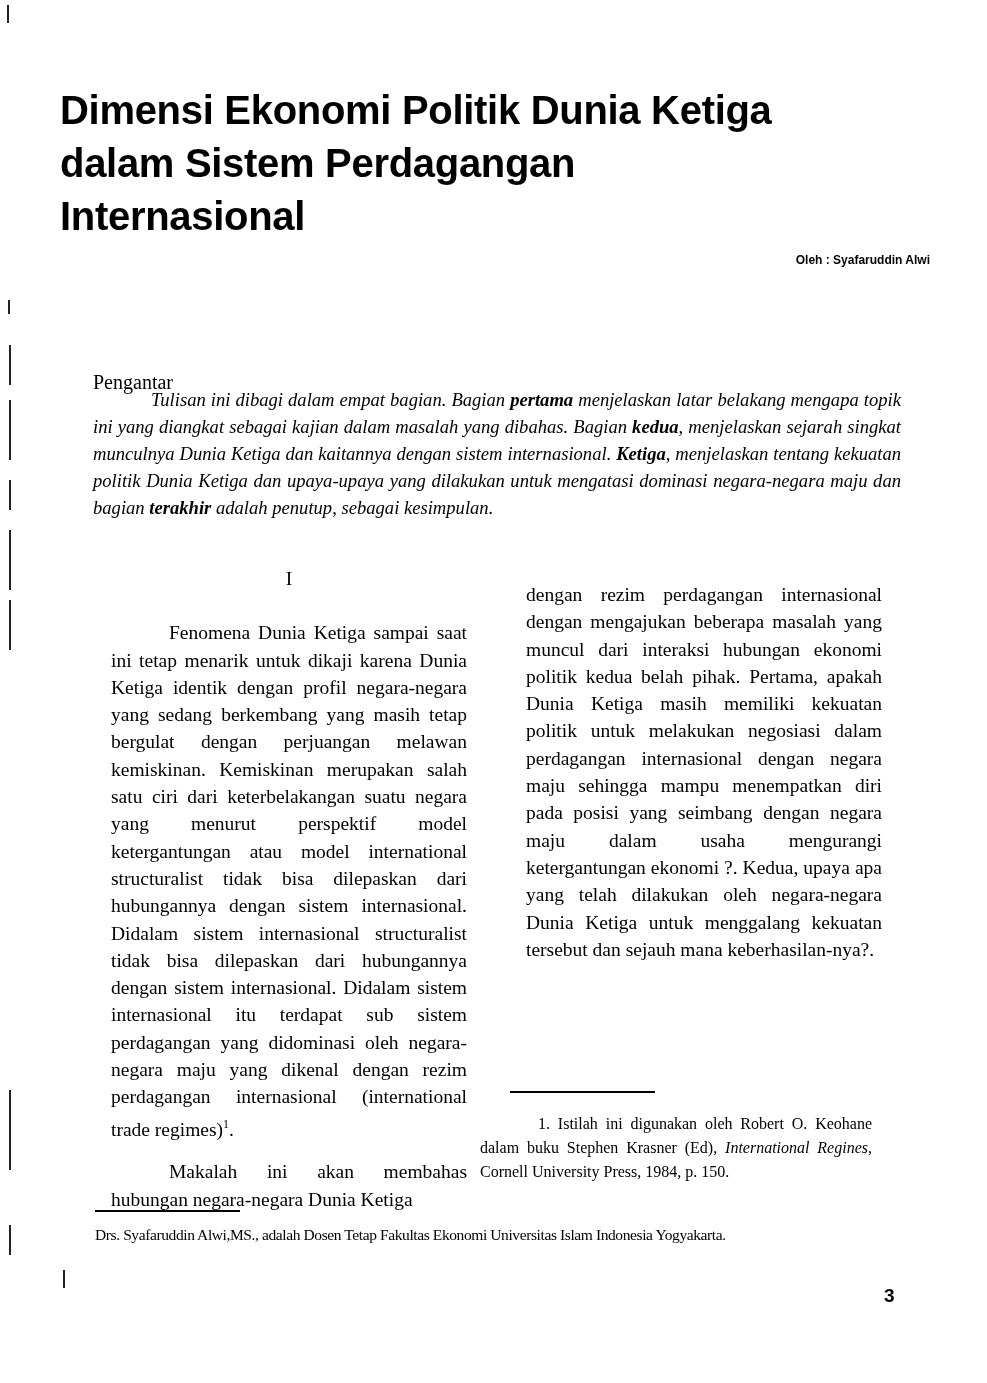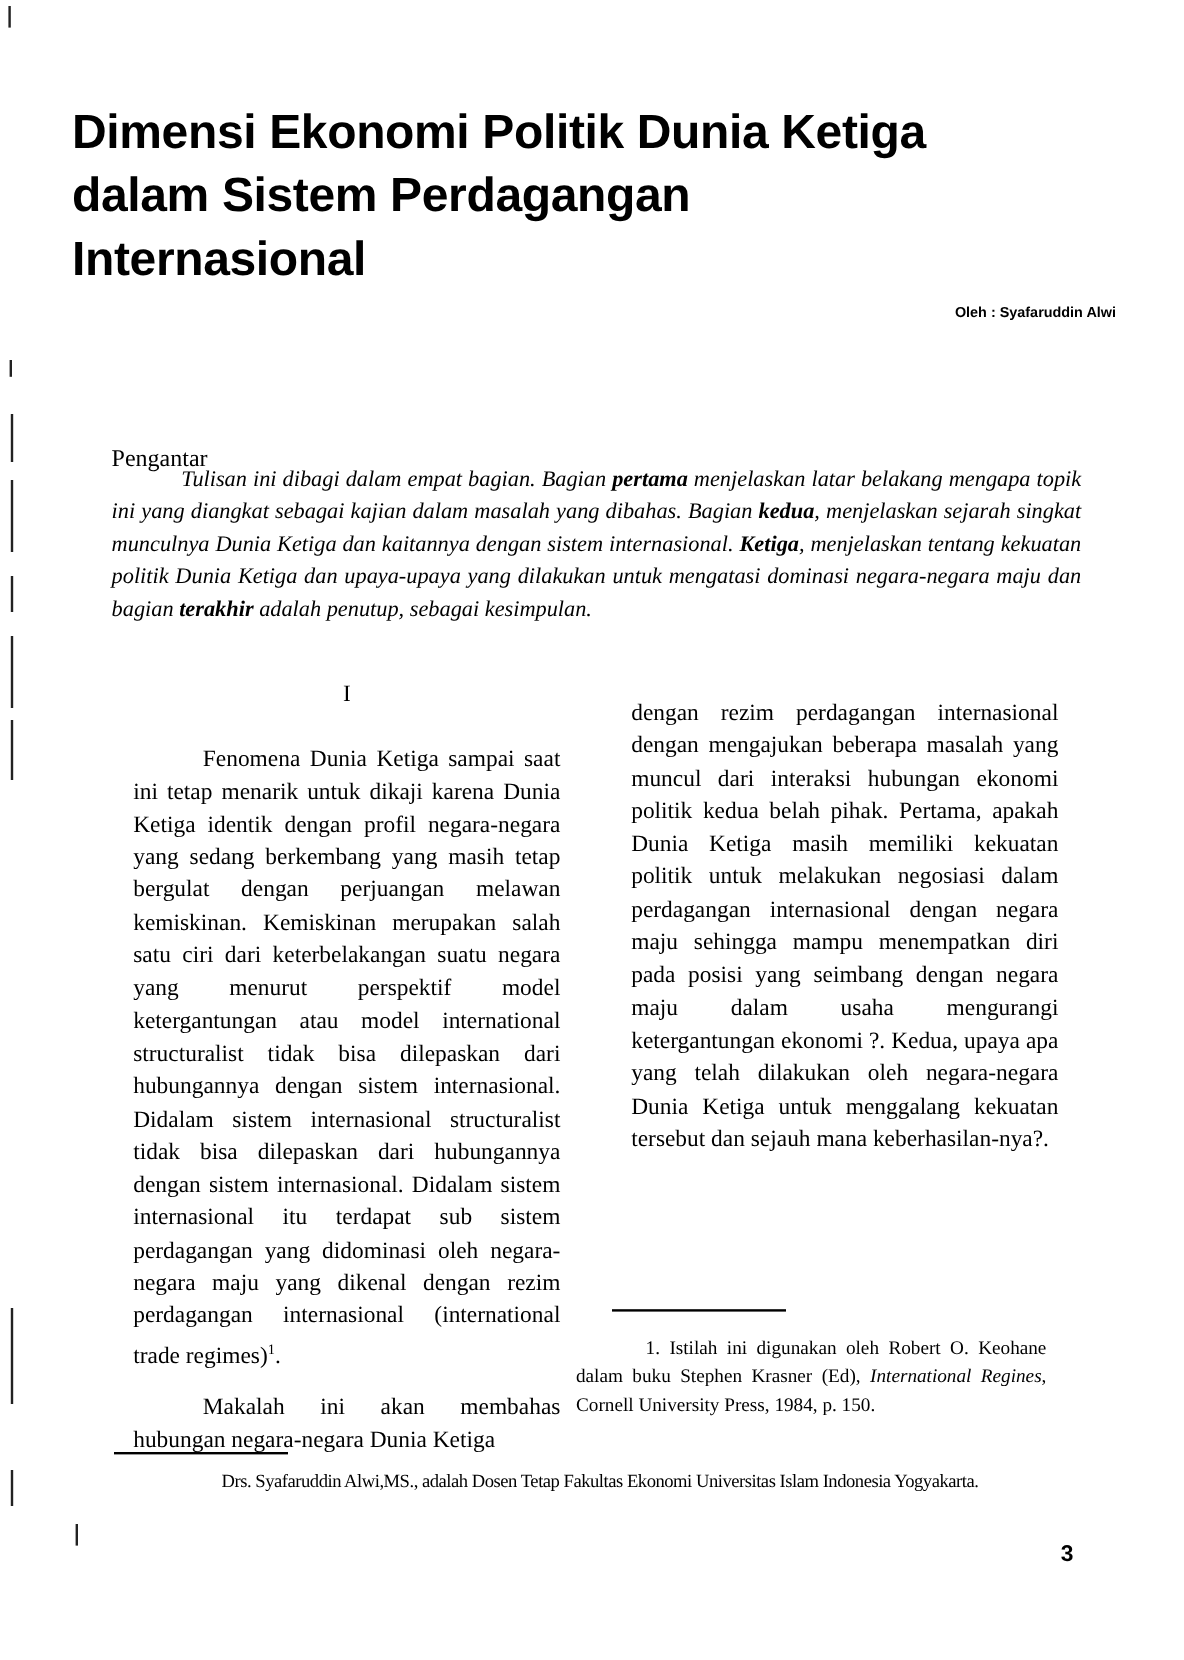--- a/index.html
+++ b/index.html
@@ -40,21 +40,20 @@
   .footnote {
     position: absolute; left: 480px; top: 1096px; width: 392px;
     font-family: "Liberation Serif", serif; font-size: 16px; line-height: 24px;
     text-align: justify; text-indent: 58px;
   }
   .footnote i { font-style: italic; }
   .affil {
     position: absolute; left: 95px; top: 1226px; width: 810px;
     font-family: "Liberation Serif", serif; font-size: 15.5px; letter-spacing: -0.4px;
     white-space: nowrap;
-    text-align: center;
   }
   .pagenum {
     position: absolute; left: 884px; top: 1285px;
     font-family: "Liberation Sans", sans-serif; font-weight: bold; font-size: 19px;
   }
   .speck { position: absolute; background: #222; width: 2px; }
 </style>
 </head>
 <body>
 

